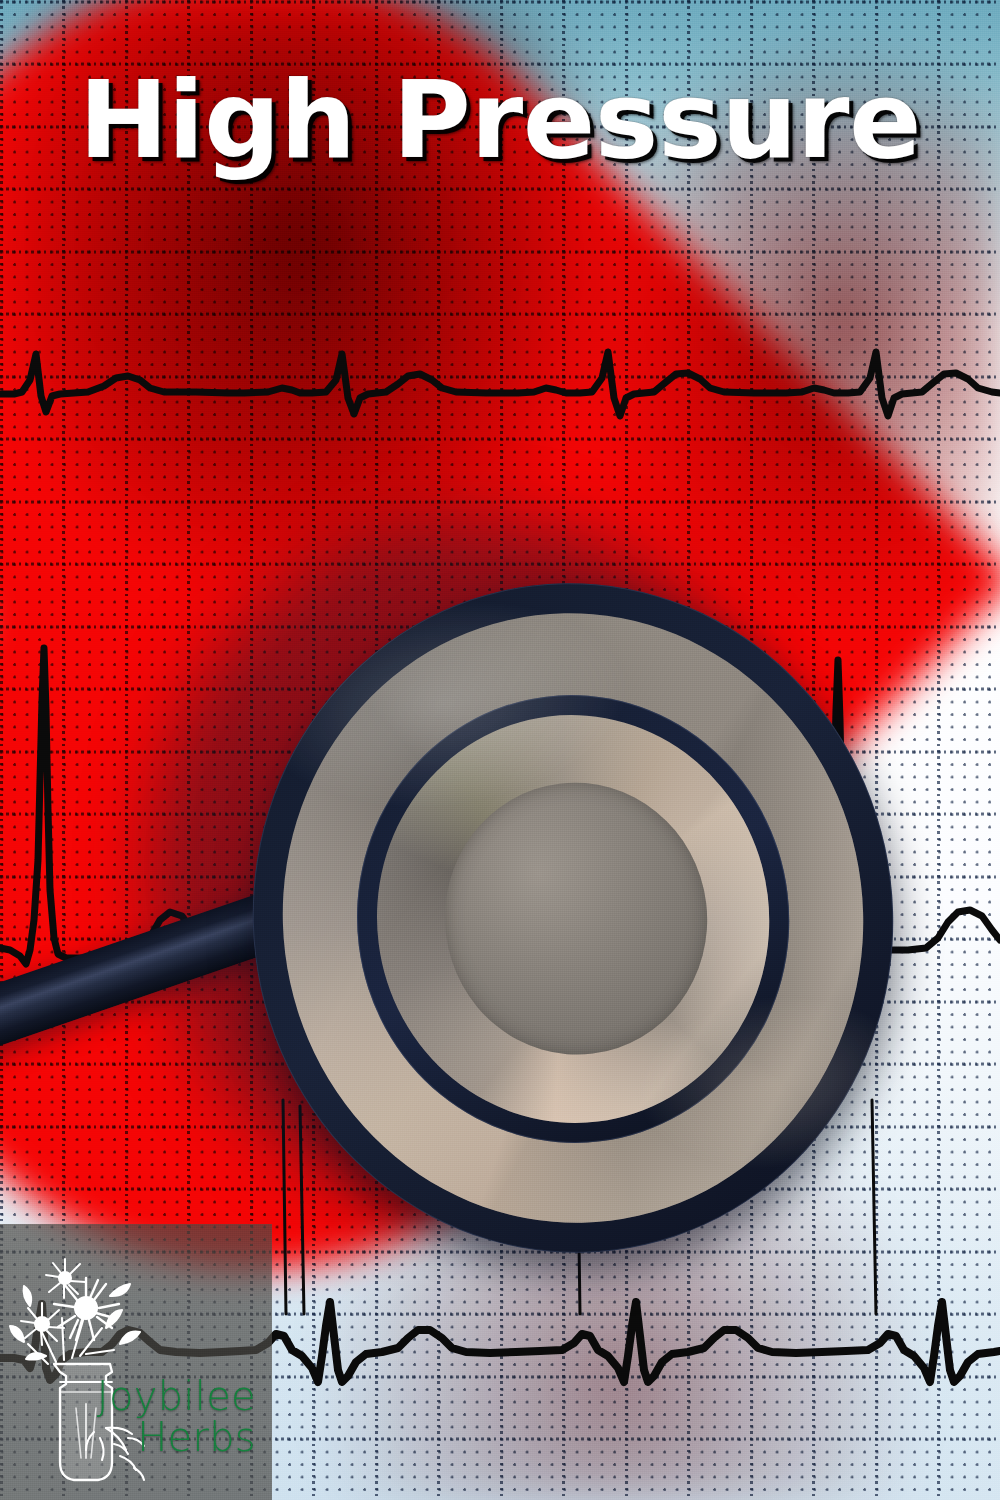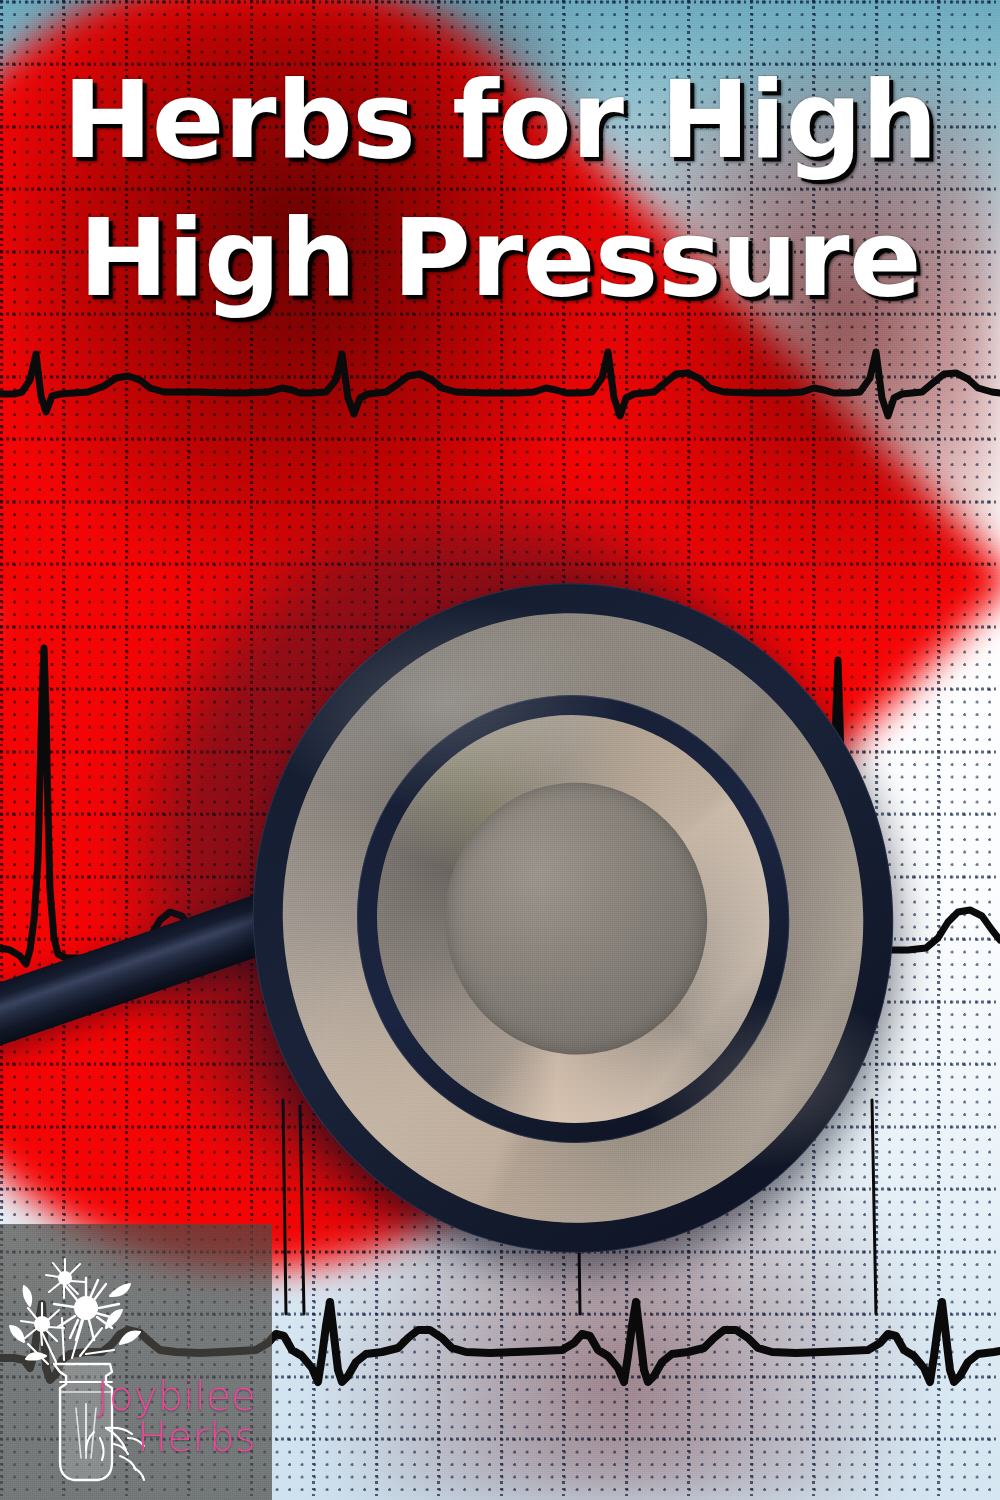--- a/index.html
+++ b/index.html
@@ -303,21 +303,21 @@
     left: 2px;
     top: 8px;
     width: 160px;
     height: 262px;
   }
   .logo-text {
     position: absolute;
     right: 16px;
     bottom: 42px;
     text-align: right;
-    color: #ec4899;
+    color: #15803d;
     font-family: "DejaVu Sans", "Liberation Sans", sans-serif;
     font-weight: 300;
     font-size: 40px;
     line-height: 1.02;
     letter-spacing: 0.3px;
     text-shadow: 0 1px 2px rgba(0,0,0,0.35);
   }
   .logo-text .ln { display: block; }
 
   
@@ -376,21 +376,20 @@
     <div class="chest">
       <div class="ring-metal-outer"></div>
       <div class="ring-dark-mid"></div>
       <div class="ring-metal-inner"></div>
       <div class="diaphragm"></div>
       <div class="gloss"></div>
     </div>
   </div>
 
   <div class="title">
-    <span class="line">Herbs for High</span>
     <span class="line">High Pressure</span>
   </div>
 
   <div class="logo-panel">
 
     <svg class="logo-art" viewBox="0 0 160 262" fill="none">
       <g stroke="#ffffff" stroke-width="2.1" fill="none" stroke-linecap="round" stroke-linejoin="round">
 
         <path d="M62 128 L60 86"></path>
         <path d="M70 126 L84 78"></path>

